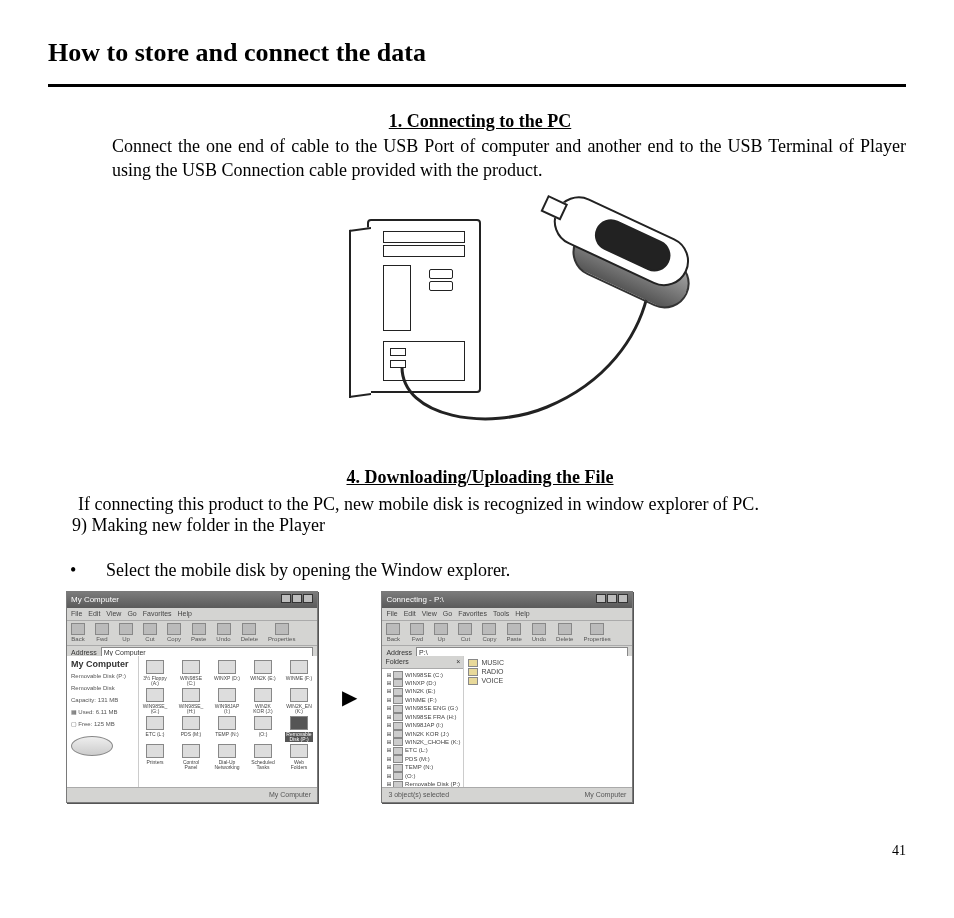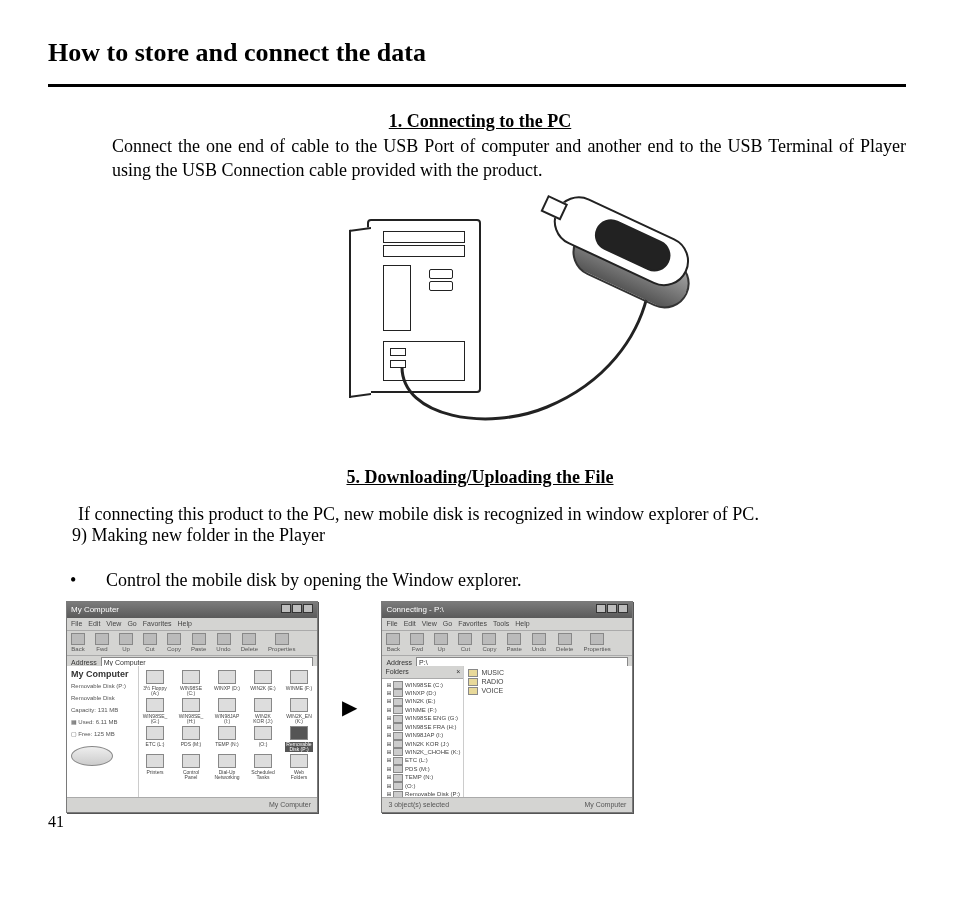--- a/index.html
+++ b/index.html
@@ -33,21 +33,21 @@
     text-align: center;
   }
   .para {
     font-size: 18px;
     margin: 0 0 0 64px;
     line-height: 1.35;
     text-align: justify;
   }
   .indent1 {
     font-size: 18px;
-    margin: 16px 0 0 30px;
+    margin: 6px 0 0 30px;
   }
   .indent2 {
     font-size: 18px;
     margin: 0 0 0 24px;
   }
   .bullet-row {
     display: flex;
     align-items: baseline;
     margin: 24px 0 0 22px;
     font-size: 18px;
@@ -272,22 +272,23 @@
   }
   .exp-right .itm .fic {
     width: 8px; height: 6px;
     border: 1px solid #888;
     background: #e8d99a;
   }
   .tri {
     font-size: 20px;
   }
   .pagenum {
-    text-align: left;
-    font-size: 16px;
+    text-align: right;
+    font-size: 14px;
+    margin-top: 40px;
   }
   
   .case {
     position: absolute;
     left: 120px; top: 12px;
     width: 110px; height: 170px;
     border: 2px solid #222;
     border-radius: 4px;
     background: #fff;
   }
@@ -409,27 +410,27 @@
       <path d="M155,160 C155,210 240,225 300,200 C360,175 390,130 400,90 C405,70 405,55 395,45"></path>
     </svg>
     <div class="device">
       <div class="base"></div>
       <div class="body"></div>
       <div class="screen"></div>
       <div class="plug"></div>
     </div>
   </div>
 
-  <div class="sec-head">5. Downloading/Uploading the File</div>
+  <div class="sec-head">4. Downloading/Uploading the File</div>
   <div class="indent1">If connecting this product to the PC, new mobile disk is recognized in window explorer of PC.</div>
   <div class="indent2">9) Making new folder in the Player</div>
 
   <div class="bullet-row">
     <span class="bullet-dot">•</span>
-    <span>Control the mobile disk by opening the Window explorer.</span>
+    <span>Select the mobile disk by opening the Window explorer.</span>
   </div>
 
   <div class="fig2-wrap">
 
     <div class="screenshot">
       <div class="sc-titlebar">
         <span>My Computer</span>
         <span class="winbtns"><span></span><span></span><span></span></span>
       </div>
       <div class="sc-menubar" id="mc-menubar">

